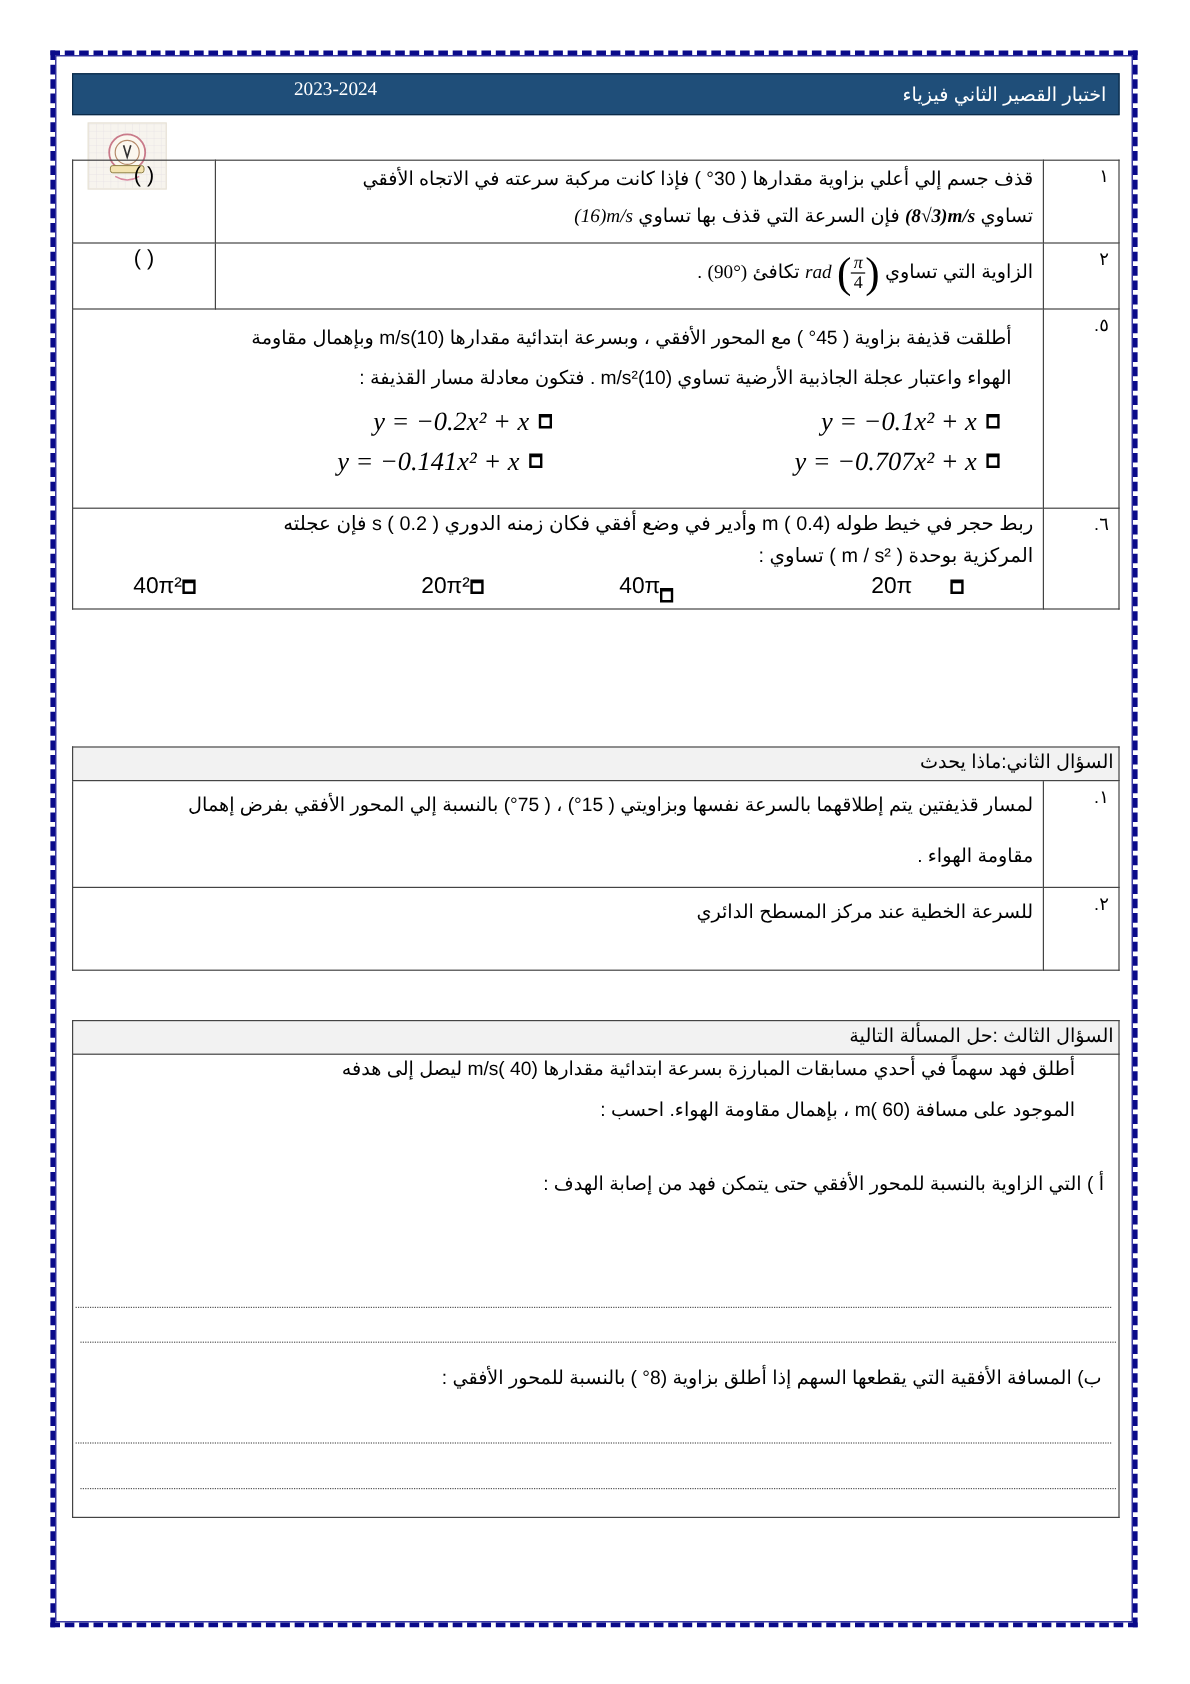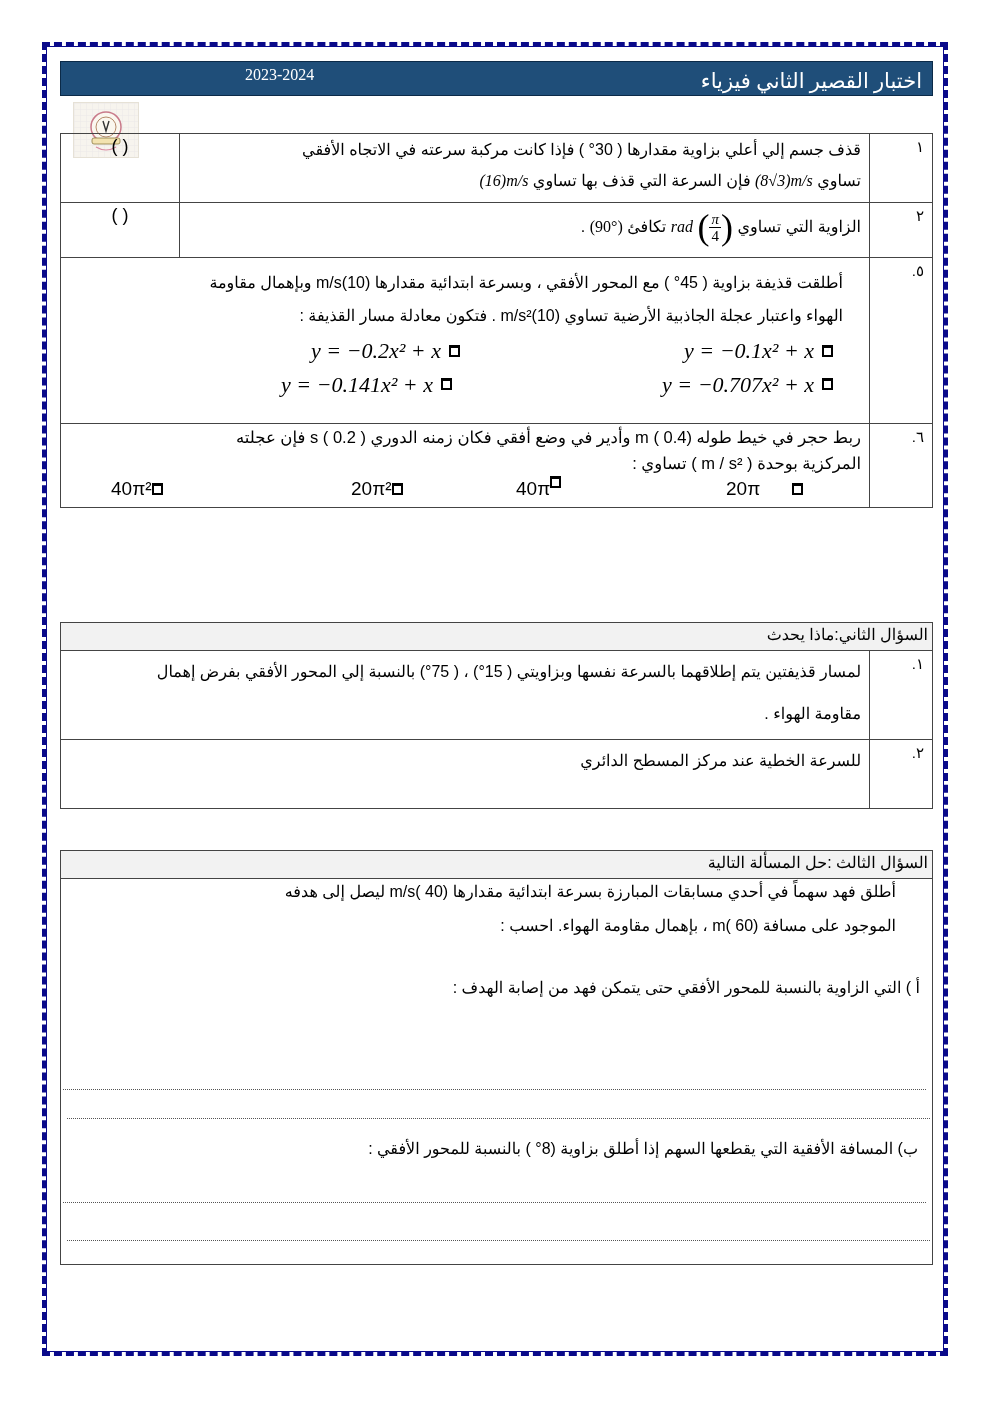--- a/index.html
+++ b/index.html
@@ -5,21 +5,21 @@
   html, body { margin:0; padding:0; background:#ffffff; }
   body { width:992px; height:1403px; position:relative; overflow:hidden;
          font-family:"Liberation Sans", sans-serif; color:#000; }
   .page-border { position:absolute; left:42px; top:42px; width:906px; height:1314px;
                  border:4px dashed #0a0a8a; box-sizing:border-box; }
   .page-border-inner { position:absolute; left:46px; top:46px; width:898px; height:1306px;
                  border:1px solid #0a0a8a; box-sizing:border-box; }
   .header-bar { position:absolute; left:60px; top:61px; width:873px; height:35px;
                 background:#1f4e79; border:1px solid #0b2a48; box-sizing:border-box;
                 color:#fff; direction:rtl; }
-  .header-title { position:absolute; right:10px; top:7px; font-family:Liberation Serif, serif; font-size:21px; }
+  .header-title { position:absolute; right:10px; top:7px; font-family:Liberation Sans, sans-serif; font-size:16px; }
   .header-year { position:absolute; left:184px; top:4px; font-family:"Liberation Serif", serif; font-size:16px; }
   .logo { position:absolute; left:73px; top:102px; width:64px; height:54px;
           background:#f7f4ee; border:1px solid #e6e1d6; }
   .logo svg { width:64px; height:54px; display:block; }
 
   table.q { position:absolute; left:60px; width:873px; border-collapse:collapse; direction:rtl; }
   table.q td { border:1.5px solid #444; padding:0; vertical-align:top; }
   .sec-head { background:#f2f2f2; font-size:16px; padding:2px 4px !important; text-align:right; height:23px; }
   .num-cell { width:54px; text-align:right; font-size:15px; padding:4px 8px 0 0 !important; }
   .body-cell { font-size:16px; line-height:31px; text-align:right; padding:0 8px 0 6px !important; }
@@ -63,21 +63,21 @@
   </svg>
 </div>
 
 <table class="q" style="top:133px;">
   <tbody>
   <tr style="height:69px;">
     <td class="num-cell">١</td>
     <td class="body-cell">
       <div>قذف جسم إلي أعلي بزاوية  مقدارها ( 30° )  فإذا كانت مركبة سرعته في الاتجاه الأفقي</div>
       <div>
-        <span>تساوي </span><span class="mathf" style="direction:ltr;unicode-bidi:embed;">(8√3)m/s</span><span> فإن السرعة التي قذف بها تساوي </span><span class="mathf" style="direction:ltr;unicode-bidi:embed;">(16)m/s</span>
+        <span>تساوي </span><span class="mathf" style="direction:ltr;unicode-bidi:embed;font-weight:bold;">(8√3)m/s</span><span> فإن السرعة التي قذف بها تساوي </span><span class="mathf" style="direction:ltr;unicode-bidi:embed;">(16)m/s</span>
       </div>
     </td>
     <td class="paren-cell">(      )</td>
   </tr>
   <tr style="height:55px;">
     <td class="num-cell">٢</td>
     <td class="body-cell" style="padding-top:8px !important;">
       <span>الزاوية التي تساوي </span>
       <span class="bigparen">(</span><span class="frac">
             <span class="n">π</span>
@@ -124,21 +124,21 @@
       <div>المركزية بوحدة ( m / s² ) تساوي :</div>
       <div class="ans-row">
         <span style="width:240px;display:flex;align-items:center;">
               <span>40π²</span>
               <span class="cb"></span>
             </span>
         <span style="width:165px;display:flex;align-items:center;gap:0;">
               <span>20π²</span>
               <span class="cb"></span>
             </span>
-        <span style="width:210px;display:flex;align-items:flex-start;">
+        <span style="width:210px;display:flex;align-items:flex-end;">
               <span>40π</span>
               <span class="cb"></span>
             </span>
         <span style="display:flex;align-items:center;gap:32px;">
               <span>20π</span>
               <span class="cb"></span>
             </span>
       </div>
     </td>
   </tr>

